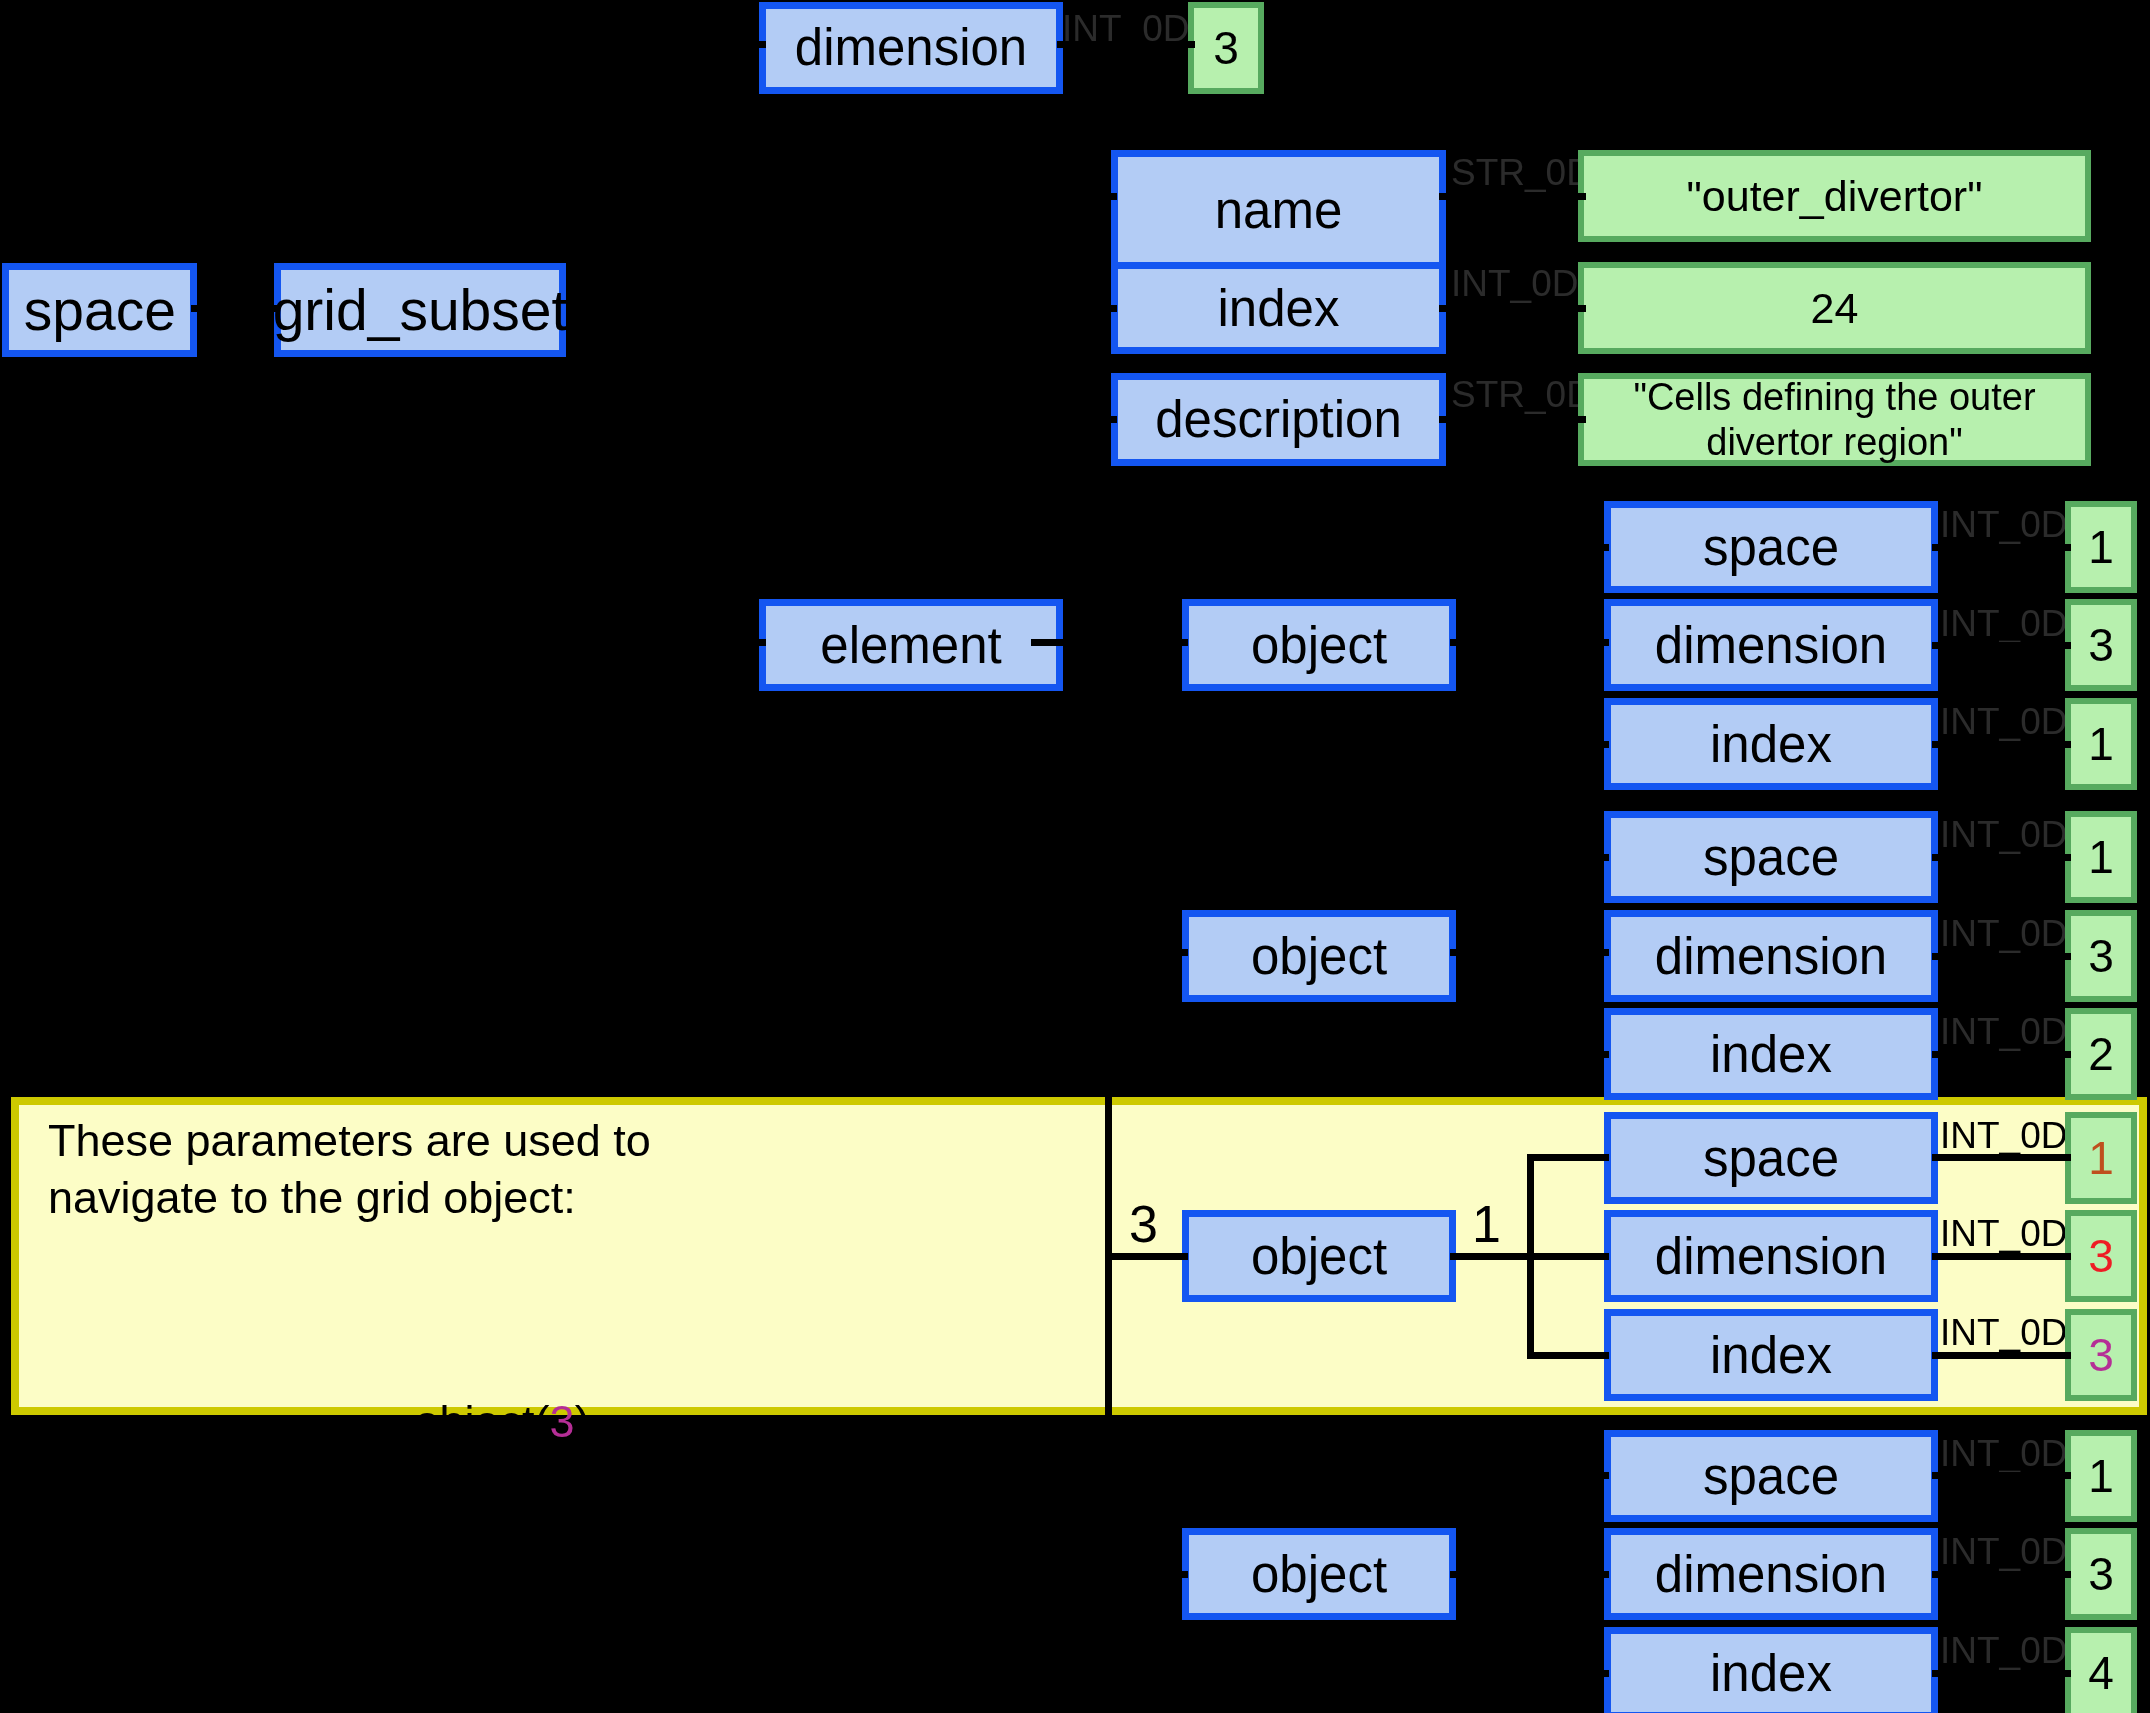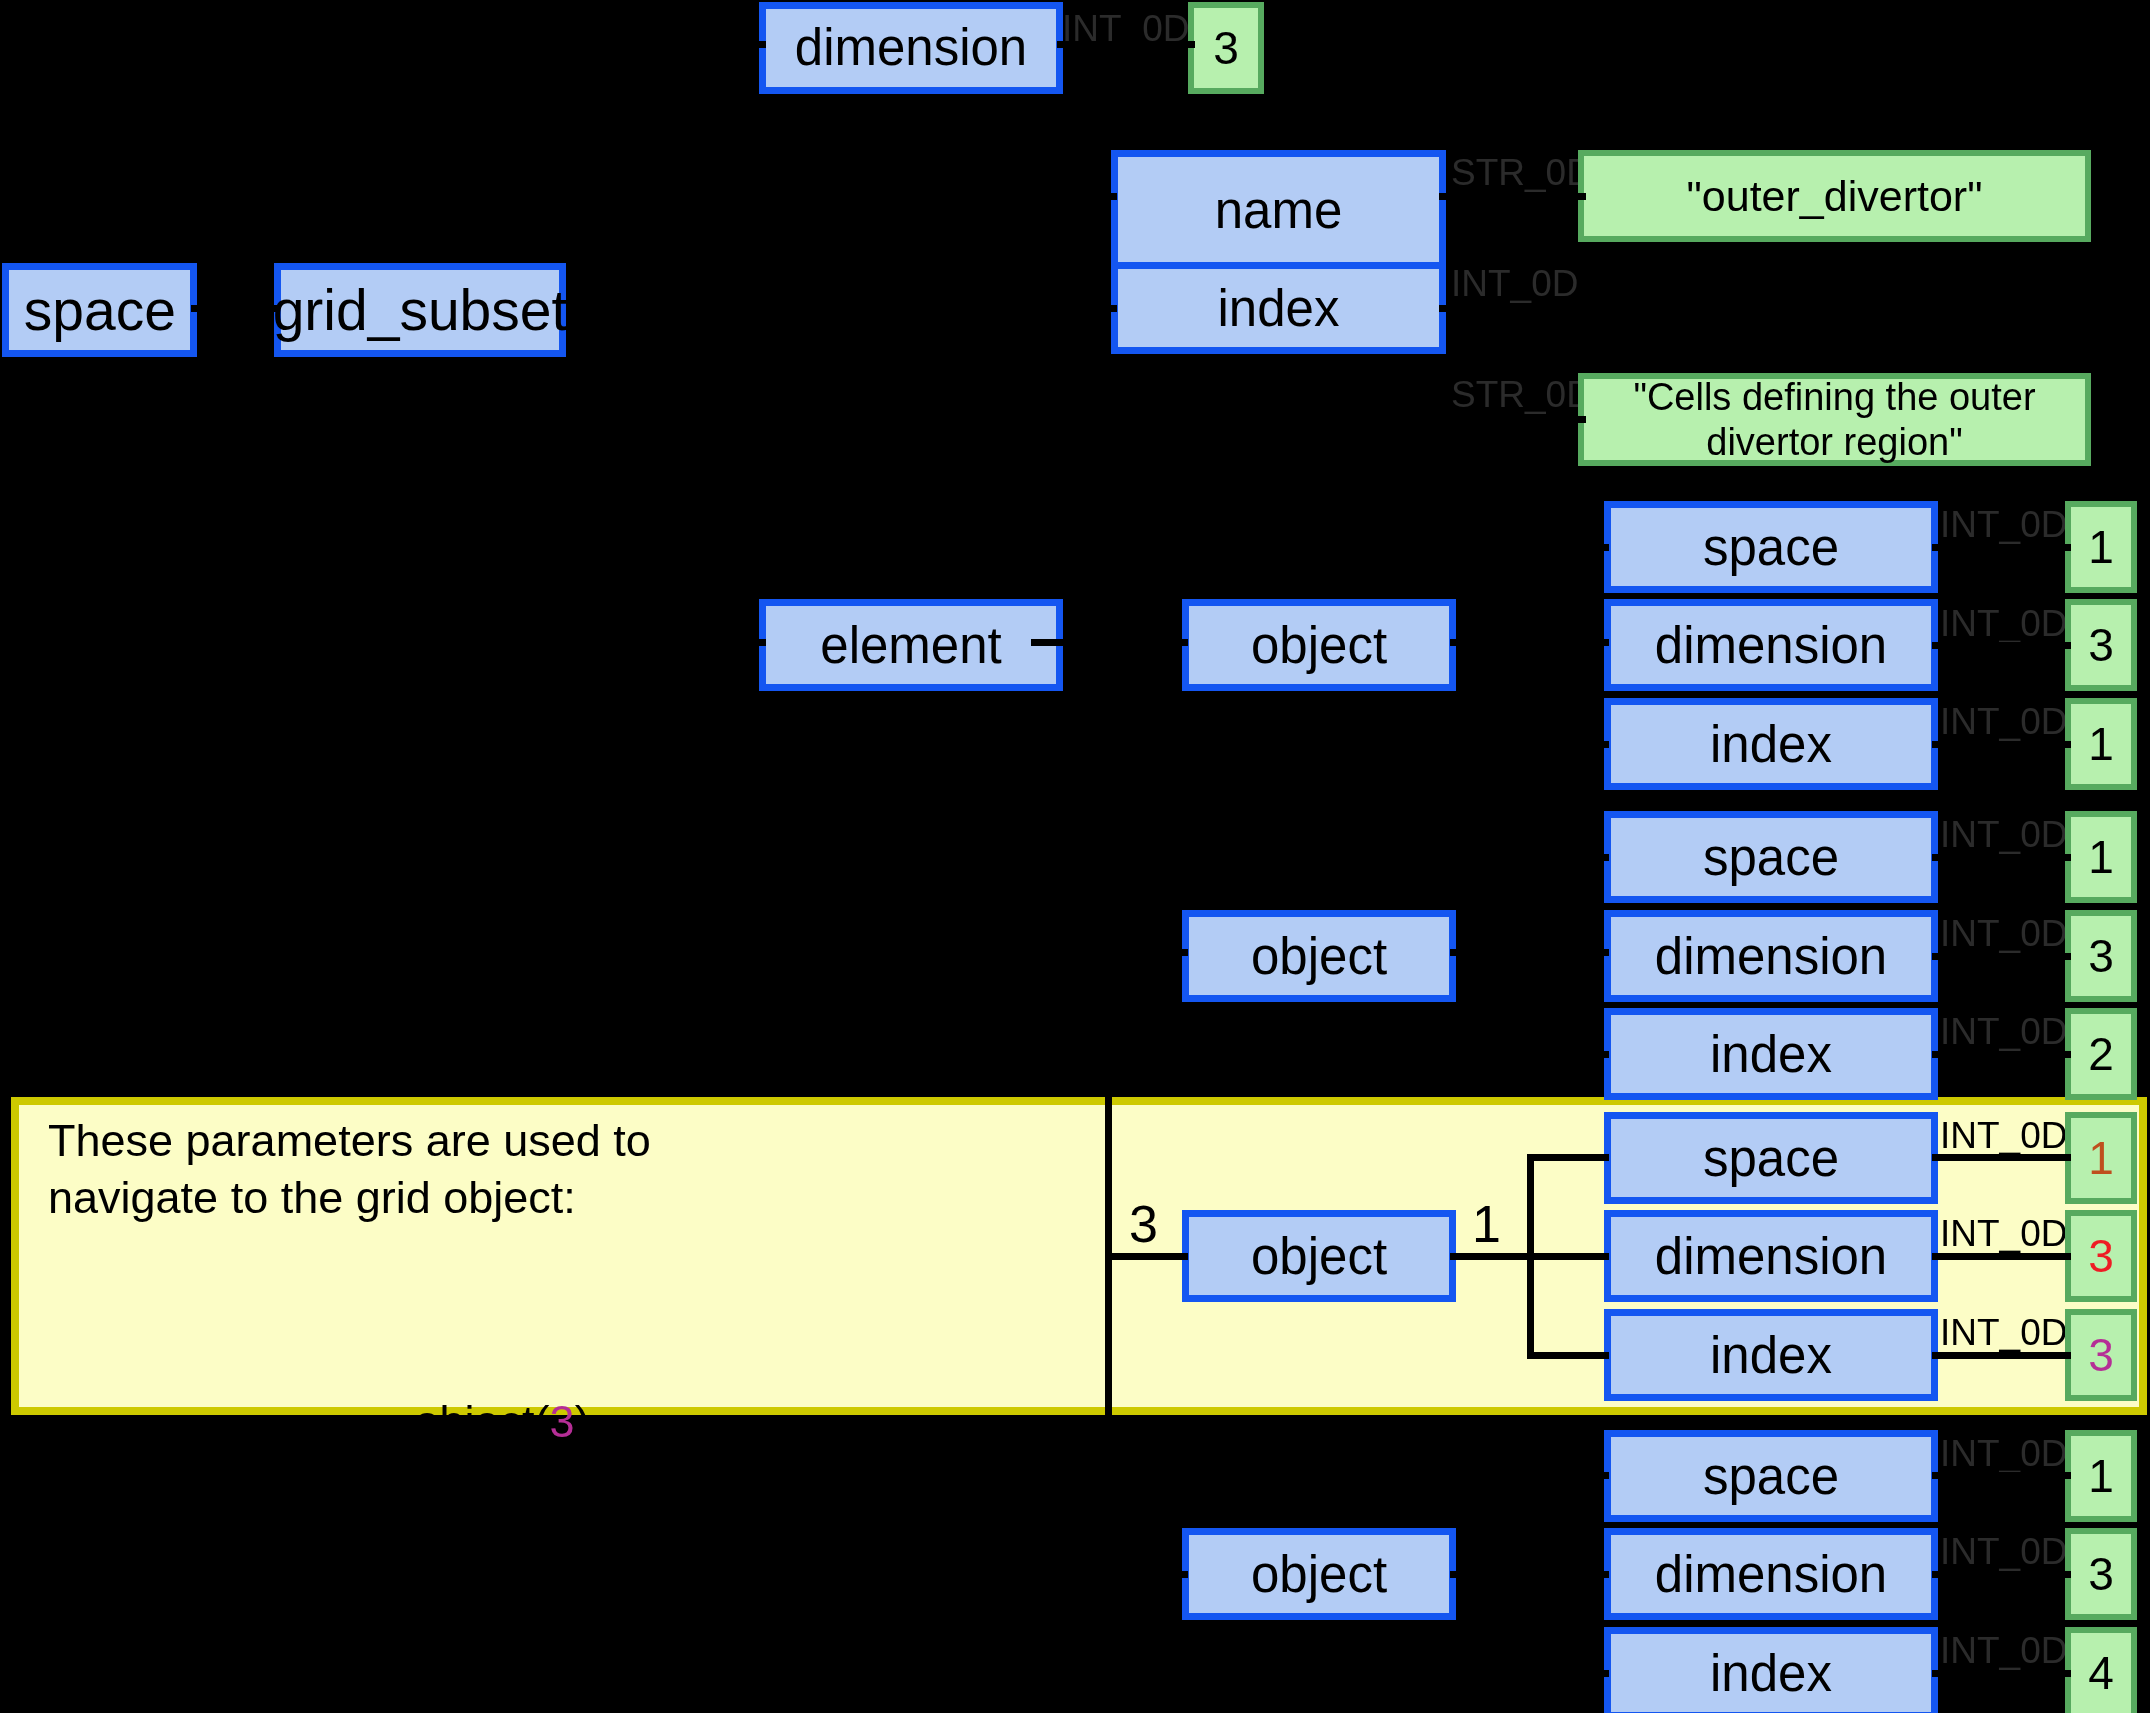--- a/index.html
+++ b/index.html
@@ -92,21 +92,23 @@
   <div class="typelabel" style="left:1062px;top:8px;">INT_0D</div>
   <div class="greenbox greenval" style="left:1188px;top:1.6px;width:76px;height:92px;">3</div>
 
 
   <div class="bluebox" style="left:1111px;top:150px;width:335px;height:120px;">name</div>
   <div class="typelabel" style="left:1451px;top:152px;">STR_0D</div>
   <div class="greenbox" style="left:1578px;top:150px;width:513px;height:92px;">"outer_divertor"</div>
 
   <div class="bluebox" style="left:1111px;top:262px;width:335px;height:92px;">index</div>
   <div class="typelabel" style="left:1451px;top:263px;">INT_0D</div>
+  <div class="greenbox" style="left:1578px;top:262px;width:513px;height:92px;">24</div>
 
+  <div class="bluebox" style="left:1111px;top:373px;width:335px;height:93px;">description</div>
   <div class="typelabel" style="left:1451px;top:374px;">STR_0D</div>
   <div class="greenbox" style="left:1578px;top:373px;width:513px;height:93px;">
     <div class="desclines">
       <div>"Cells defining the outer</div>
       <div>divertor region"</div>
     </div>
   </div>
 
   <div class="bluebox" style="left:759px;top:599px;width:304px;height:92px;">element</div>
 

